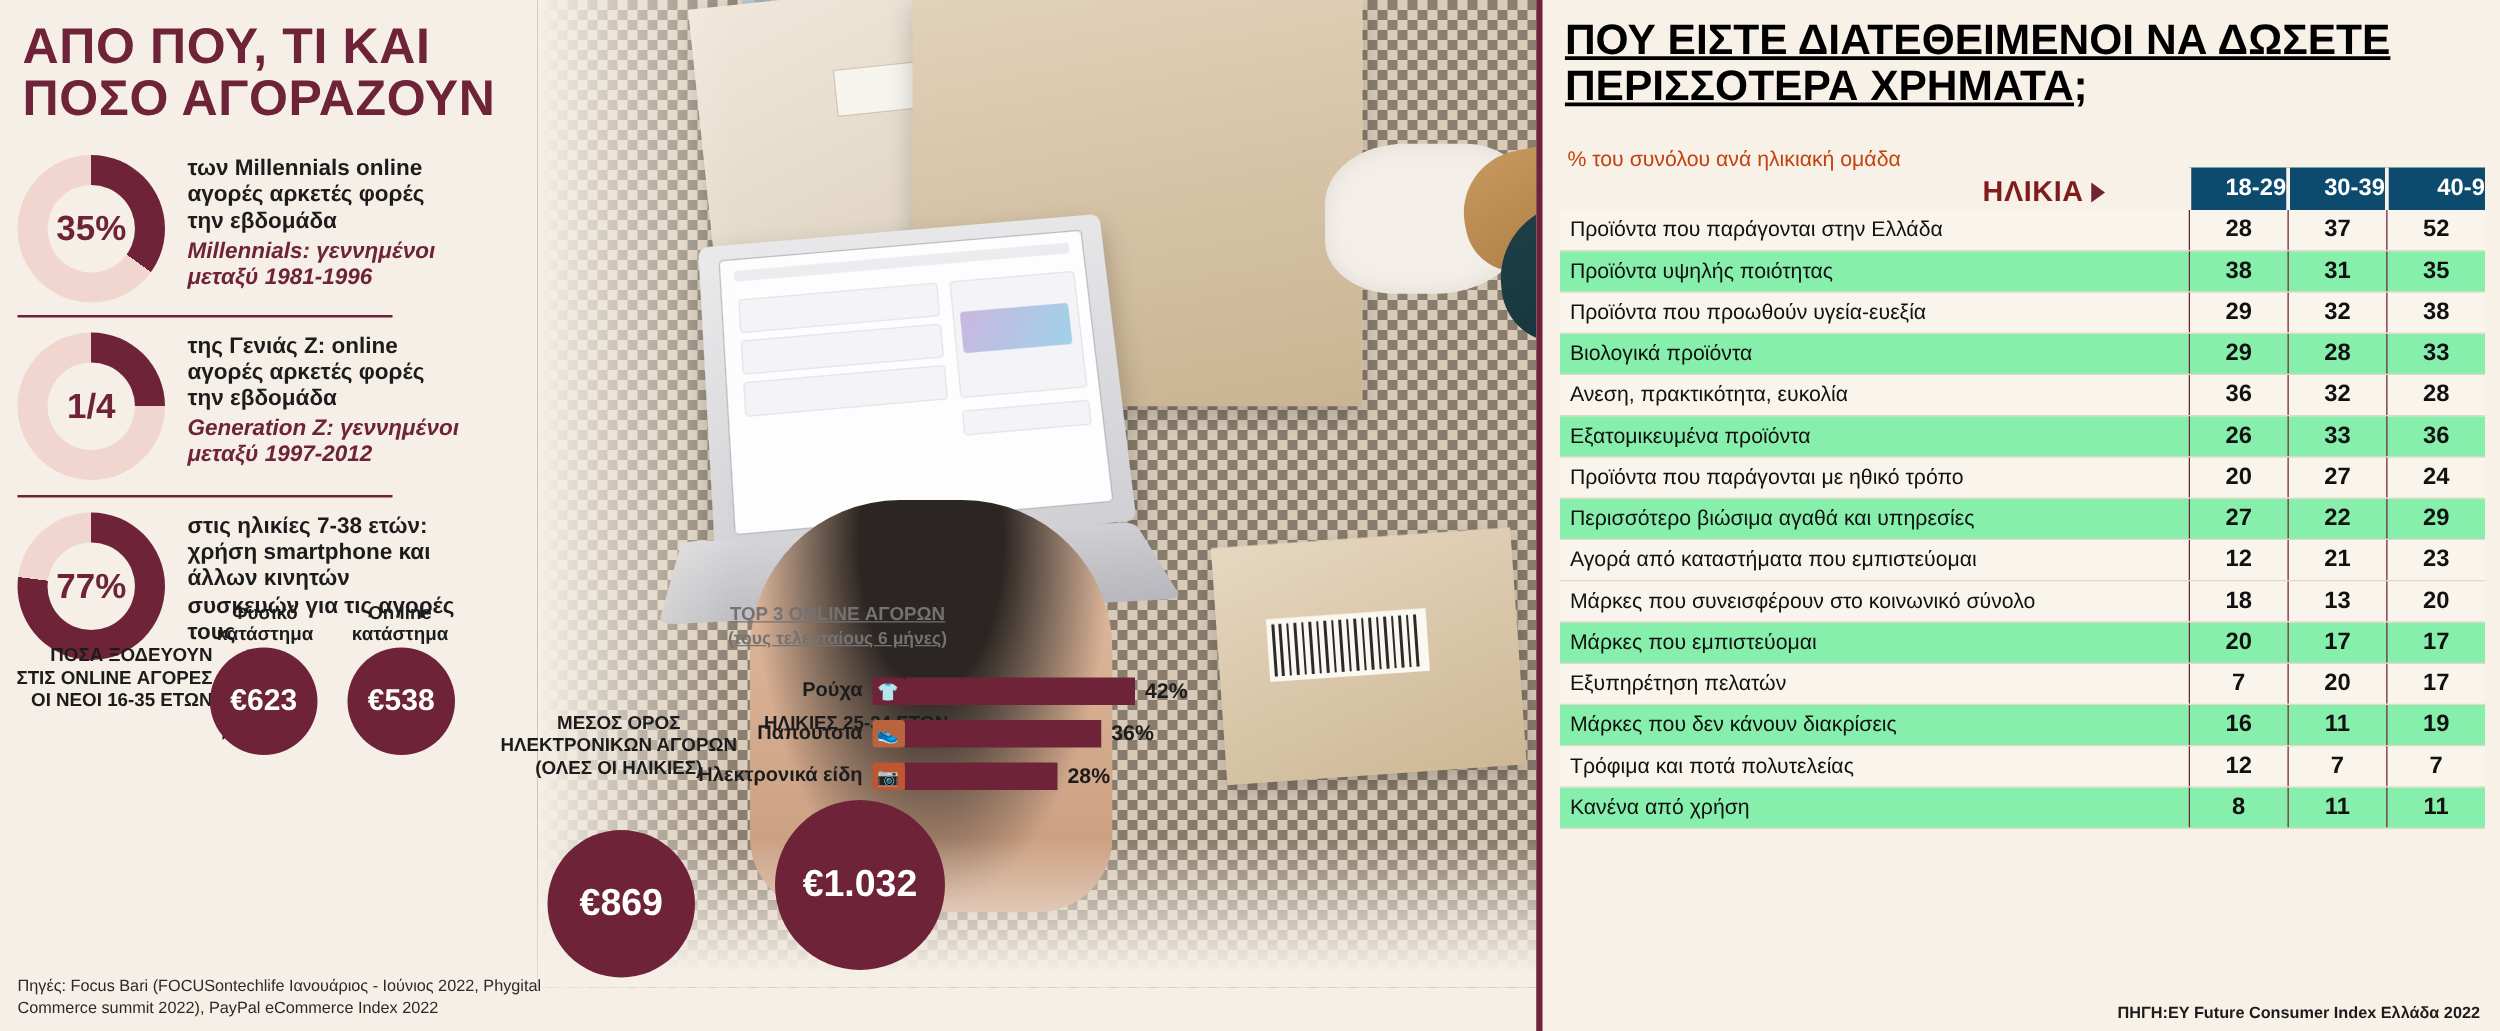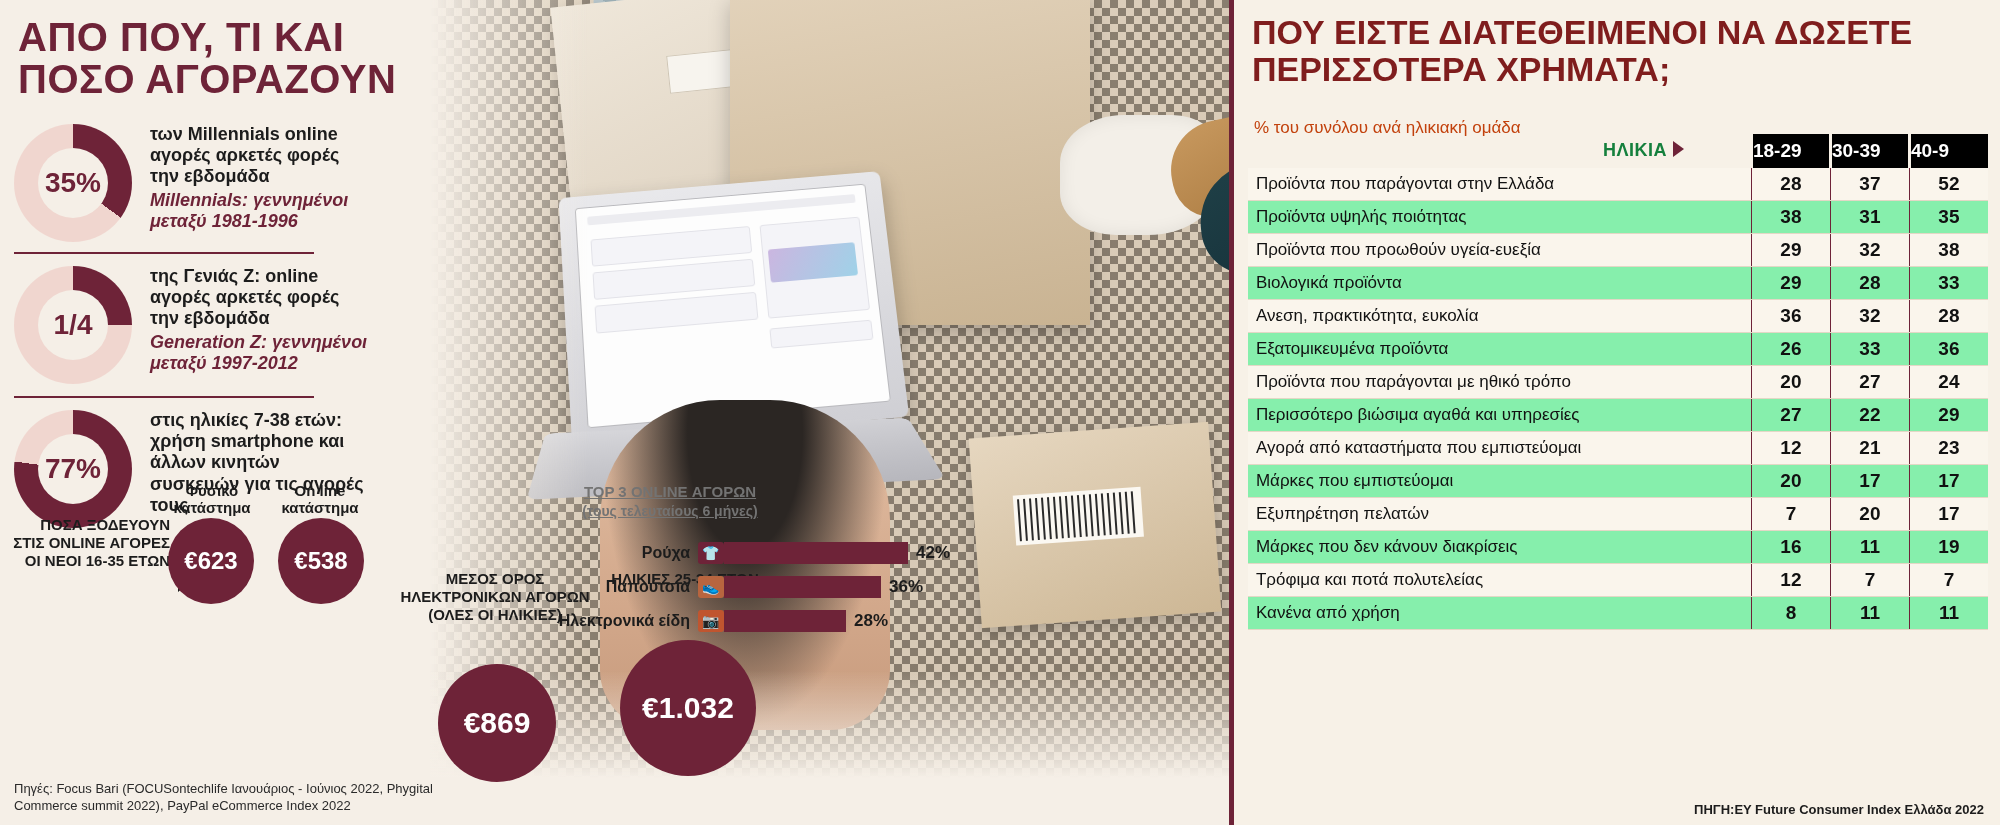--- a/index.html
+++ b/index.html
@@ -177,33 +177,33 @@
   .sources{
     position:absolute;left:14px;bottom:10px;font-size:13px;color:#2a2a2a;line-height:1.35;max-width:420px;
   }
 
   
   .right{
     position:relative;width:768px;height:825px;background:#f7f1e7;
     border-left:5px solid #6e2338;
   }
   .title-right{
-    position:absolute;left:18px;top:14px;width:730px;color:#7f1d1d;font-weight:bold;font-size:34px;line-height:1.08;
+    position:absolute;left:18px;top:14px;width:730px;color:#000000;font-weight:bold;font-size:34px;line-height:1.08;text-decoration:underline;
   }
   .subtitle-right{position:absolute;left:20px;top:118px;font-size:17px;color:#c2410c;font-style:normal;}
-  .age-label{position:absolute;right:316px;top:140px;font-weight:bold;font-size:18px;color:#15803d;letter-spacing:.5px;}
+  .age-label{position:absolute;right:316px;top:140px;font-weight:bold;font-size:23px;color:#7f1d1d;letter-spacing:.5px;}
   .age-label .tri{display:inline-block;width:0;height:0;border-top:8px solid transparent;border-bottom:8px solid transparent;border-left:11px solid #6e2338;margin-left:6px;vertical-align:-1px;}
 
   table.grid{
     position:absolute;left:14px;top:134px;width:740px;border-collapse:collapse;
     font-size:17px;
   }
   table.grid th.colhead{
-    background:#000000;color:#fff;font-weight:bold;font-size:19px;
-    padding:6px 0;text-align:left;width:76px;border-left:3px solid #f7f1e7;
+    background:#0c4a6e;color:#fff;font-weight:bold;font-size:19px;
+    padding:6px 0;text-align:right;width:76px;border-left:3px solid #f7f1e7;
   }
   table.grid th.spacer{background:transparent;border:none;}
   table.grid td.lab{
     padding:6px 8px;color:#111;font-size:17px;white-space:nowrap;
   }
   table.grid td.num{
     text-align:center;font-weight:bold;font-size:19px;color:#111;width:76px;
     border-left:1px solid #6e2338;
   }
   table.grid tr.alt td{background:#86efac;}
@@ -399,20 +399,26 @@
             <td class="num">27</td>
             <td class="num">22</td>
             <td class="num">29</td>
           </tr>
           <tr>
             <td class="lab">Αγορά από καταστήματα που εμπιστεύομαι</td>
             <td class="num">12</td>
             <td class="num">21</td>
             <td class="num">23</td>
           </tr>
+          <tr>
+            <td class="lab">Μάρκες που συνεισφέρουν στο κοινωνικό σύνολο</td>
+            <td class="num">18</td>
+            <td class="num">13</td>
+            <td class="num">20</td>
+          </tr>
           <tr class="alt">
             <td class="lab">Μάρκες που εμπιστεύομαι</td>
             <td class="num">20</td>
             <td class="num">17</td>
             <td class="num">17</td>
           </tr>
           <tr>
             <td class="lab">Εξυπηρέτηση πελατών</td>
             <td class="num">7</td>
             <td class="num">20</td>

